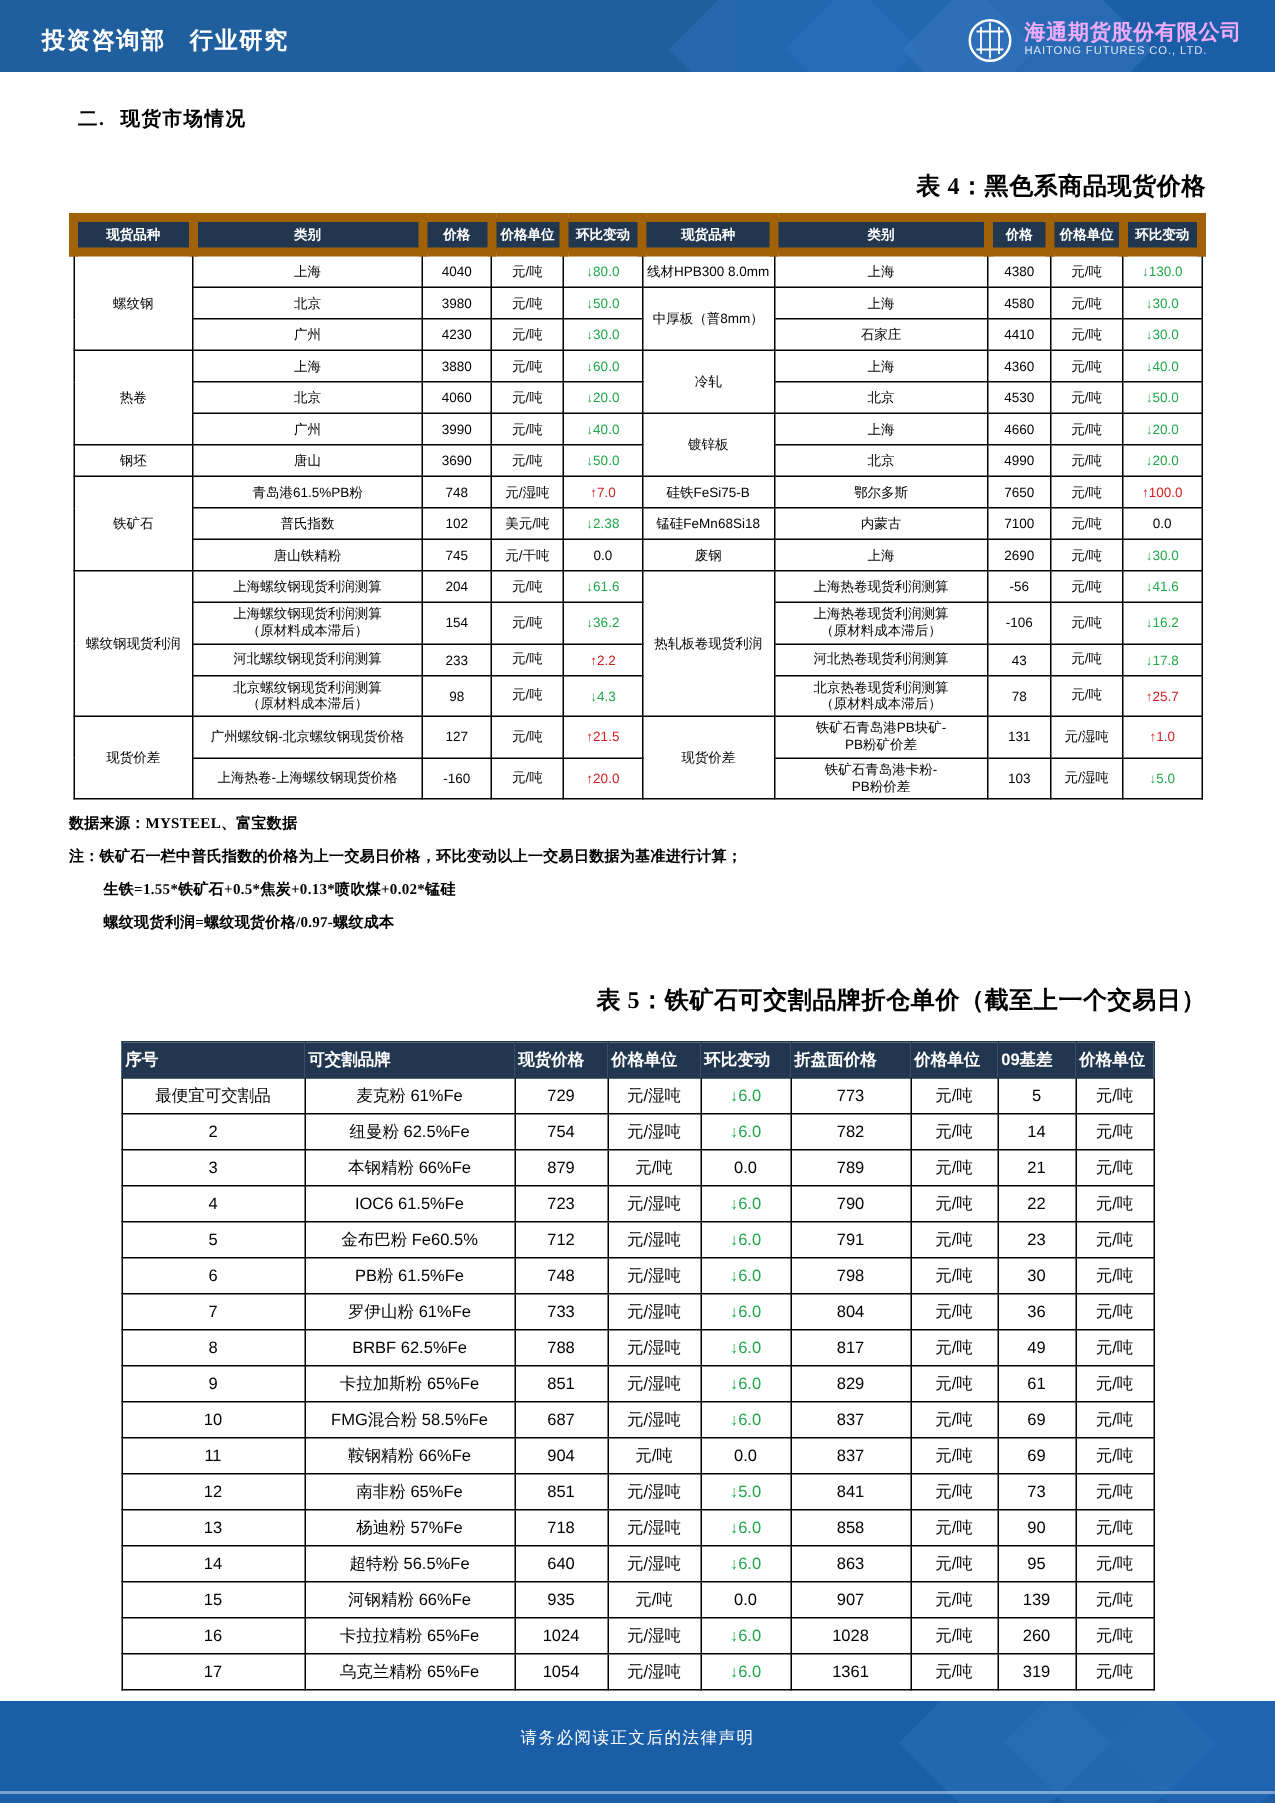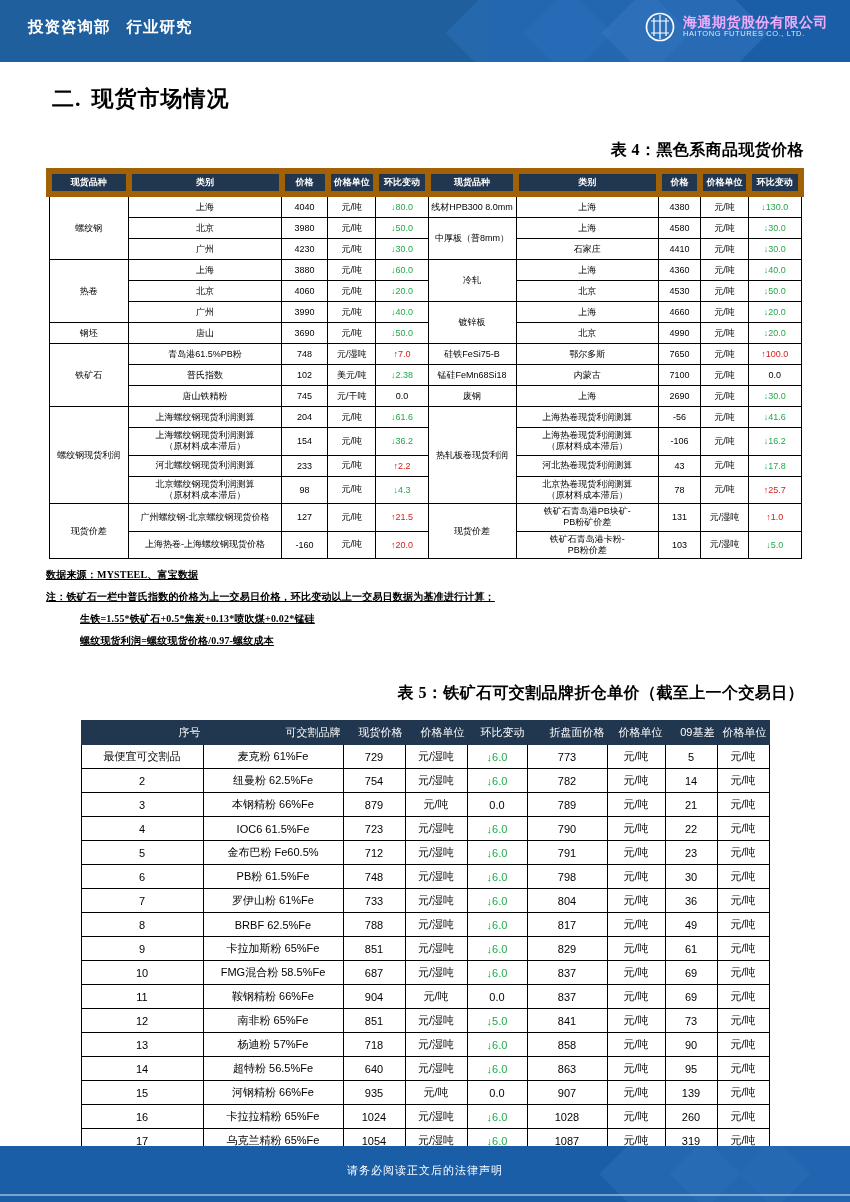--- a/index.html
+++ b/index.html
@@ -7,21 +7,21 @@
     width:850px;height:1202px;
     background:#ffffff;
     font-family:"Liberation Serif","DejaVu Serif",serif;
     color:#000;
     position:relative;
     overflow:hidden;
   }
   
   .page-header{
     position:relative;
-    height:62px;
+    height:48px;
     background:#1b5ea8;
     overflow:hidden;
   }
   .page-header .band-dark{
     position:absolute;left:0;top:0;bottom:0;width:490px;
     background:#205f9e;
   }
   .page-header .chev{
     position:absolute;top:-26px;width:118px;height:118px;
     background:#2a6fb8;opacity:.55;transform:rotate(45deg);
@@ -41,21 +41,21 @@
     display:flex;align-items:center;gap:8px;
   }
   .brand-mark{width:30px;height:30px;flex:0 0 30px;}
   .brand-text{display:flex;flex-direction:column;line-height:1.05;}
   .brand-cn{color:#f0abfc;font-size:14px;font-weight:bold;letter-spacing:.5px;}
   .brand-en{color:#dfe8f3;font-size:7.5px;letter-spacing:.6px;font-family:"Liberation Sans",sans-serif;}
 
   
   .content{padding:0 46px;}
   h2.section-title{
-    font-size:22px;font-weight:bold;margin:22px 0 0 6px;
+    font-size:13px;font-weight:bold;margin:22px 0 0 6px;
     letter-spacing:1px;
   }
   h2.section-title .num{margin-right:10px;}
   .table-caption{
     font-size:16px;font-weight:bold;margin:26px 0 7px 0;letter-spacing:.4px;text-align:right;
   }
   table{border-collapse:collapse;font-size:9px;}
   .t4{width:758px;table-layout:fixed;}
   .t4 th{
     background:#21364f;color:#fff;font-weight:bold;
@@ -73,37 +73,37 @@
   .t4 td.cat{font-weight:normal;}
   .up{color:#d32020;}
   .down{color:#21a84a;}
   .flat{color:#000;}
   .two-line{line-height:1.25;}
 
   
   .t5-wrap{margin-top:16px;display:flex;justify-content:center;}
   .t5{width:688px;table-layout:fixed;font-size:11px;}
   .t5 th{
-    background:#21364f;color:#fff;font-weight:normal;font-size:11px;
-    padding:2px 2px;text-align:right;border:1px solid #21364f;height:19px;
+    background:#21364f;color:#fff;font-weight:bold;font-size:11px;
+    padding:2px 2px;text-align:left;border:1px solid #21364f;height:19px;
     font-family:"Liberation Sans","DejaVu Sans",sans-serif;
   }
   .t5 td{
     border:1px solid #000;text-align:center;padding:2px 2px;height:19px;
     font-family:"Liberation Sans","DejaVu Sans",sans-serif;font-size:11px;
   }
 
-  .note{font-size:10px;font-weight:bold;margin:8px 0 0 0;letter-spacing:.2px;text-decoration:underline;}
-  .note.indent{margin-left:34px;}
+  .note{font-size:10px;font-weight:bold;margin:8px 0 0 0;letter-spacing:.2px;}
+  .note.indent{margin-left:23px;}
   .note.src{margin-top:9px;}
   .src-5{font-size:10px;font-weight:bold;margin:14px 0 0 36px;}
 
   
   .page-footer{
-    position:absolute;left:0;right:0;bottom:0;height:56px;
+    position:absolute;left:0;right:0;bottom:0;height:68px;
     background:#1b5ea8;overflow:hidden;
   }
   .page-footer .chev{
     position:absolute;top:-22px;width:100px;height:100px;
     background:#2a6fb8;opacity:.5;transform:rotate(45deg);
   }
   .page-footer .chev.f1{left:620px;}
   .page-footer .chev.f2{left:690px;}
   .page-footer .chev.f3{left:760px;opacity:.4;}
   .footer-text{
@@ -560,21 +560,21 @@
             <td>元/吨</td>
             <td>260</td>
             <td>元/吨</td>
           </tr>
           <tr>
             <td>17</td>
             <td>乌克兰精粉 65%Fe</td>
             <td>1054</td>
             <td>元/湿吨</td>
             <td class="down">↓6.0</td>
-            <td>1087</td>
+            <td>1361</td>
             <td>元/吨</td>
             <td>319</td>
             <td>元/吨</td>
           </tr>
         </tbody>
     </table>
   </div>
 
   <div class="src-5">数据来源：MYSTEEL、海通期货投资咨询部</div>
 </div>

